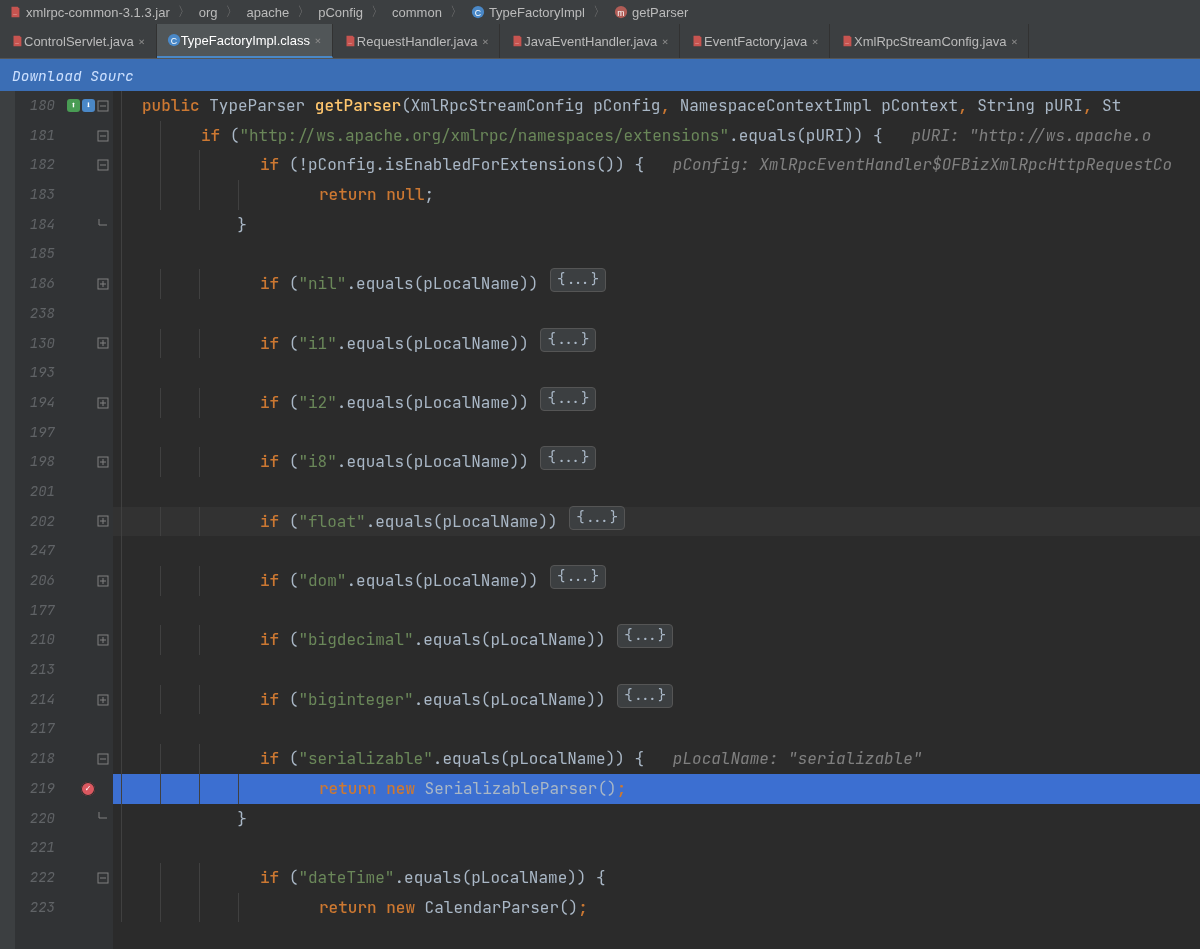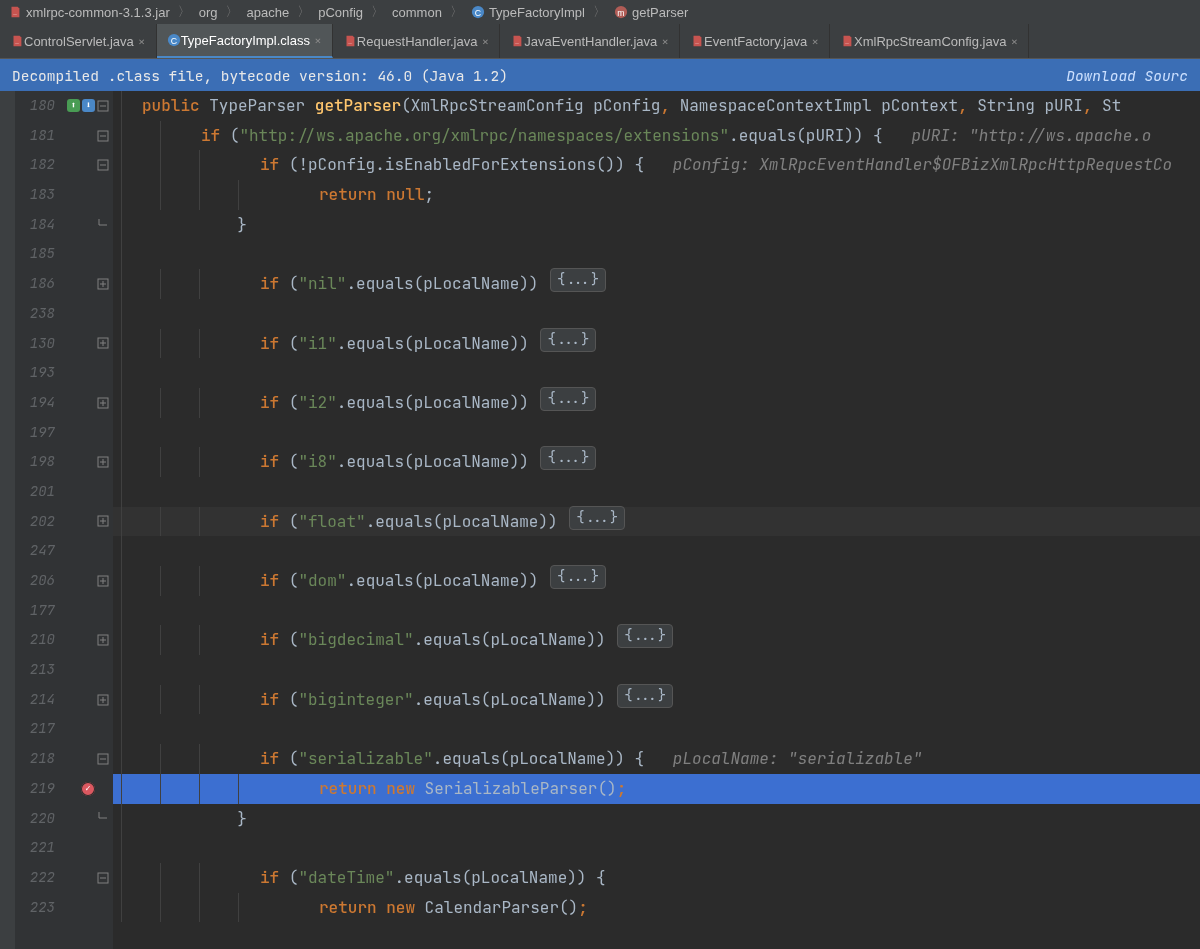--- a/index.html
+++ b/index.html
@@ -306,21 +306,20 @@
           <path d="M4 2 h7 l2 2 v10 h-9 z" fill="#c75450"></path>
           <path d="M5 10 q3 2 6 0 q-3 3 -6 0" fill="#fff"></path>
         </svg>
       </span>
       <span class="tab-text">XmlRpcStreamConfig.java</span>
       <span class="close">×</span>
     </div>
   </div>
 
 <div class="banner">
-  <span>Decompiled .class file, bytecode version: 46.0 (Java 1.2)</span>
   <a href="#">Download Sourc</a>
 </div>
 
 <div class="editor">
   <div class="left-margin" style="position:relative;">
     <div class="left-edge" style="top:0;height:100%;"></div>
   </div>
   <div class="gutter" id="gutter">
       <div class="line">
         <span class="gutter-num">180</span>

